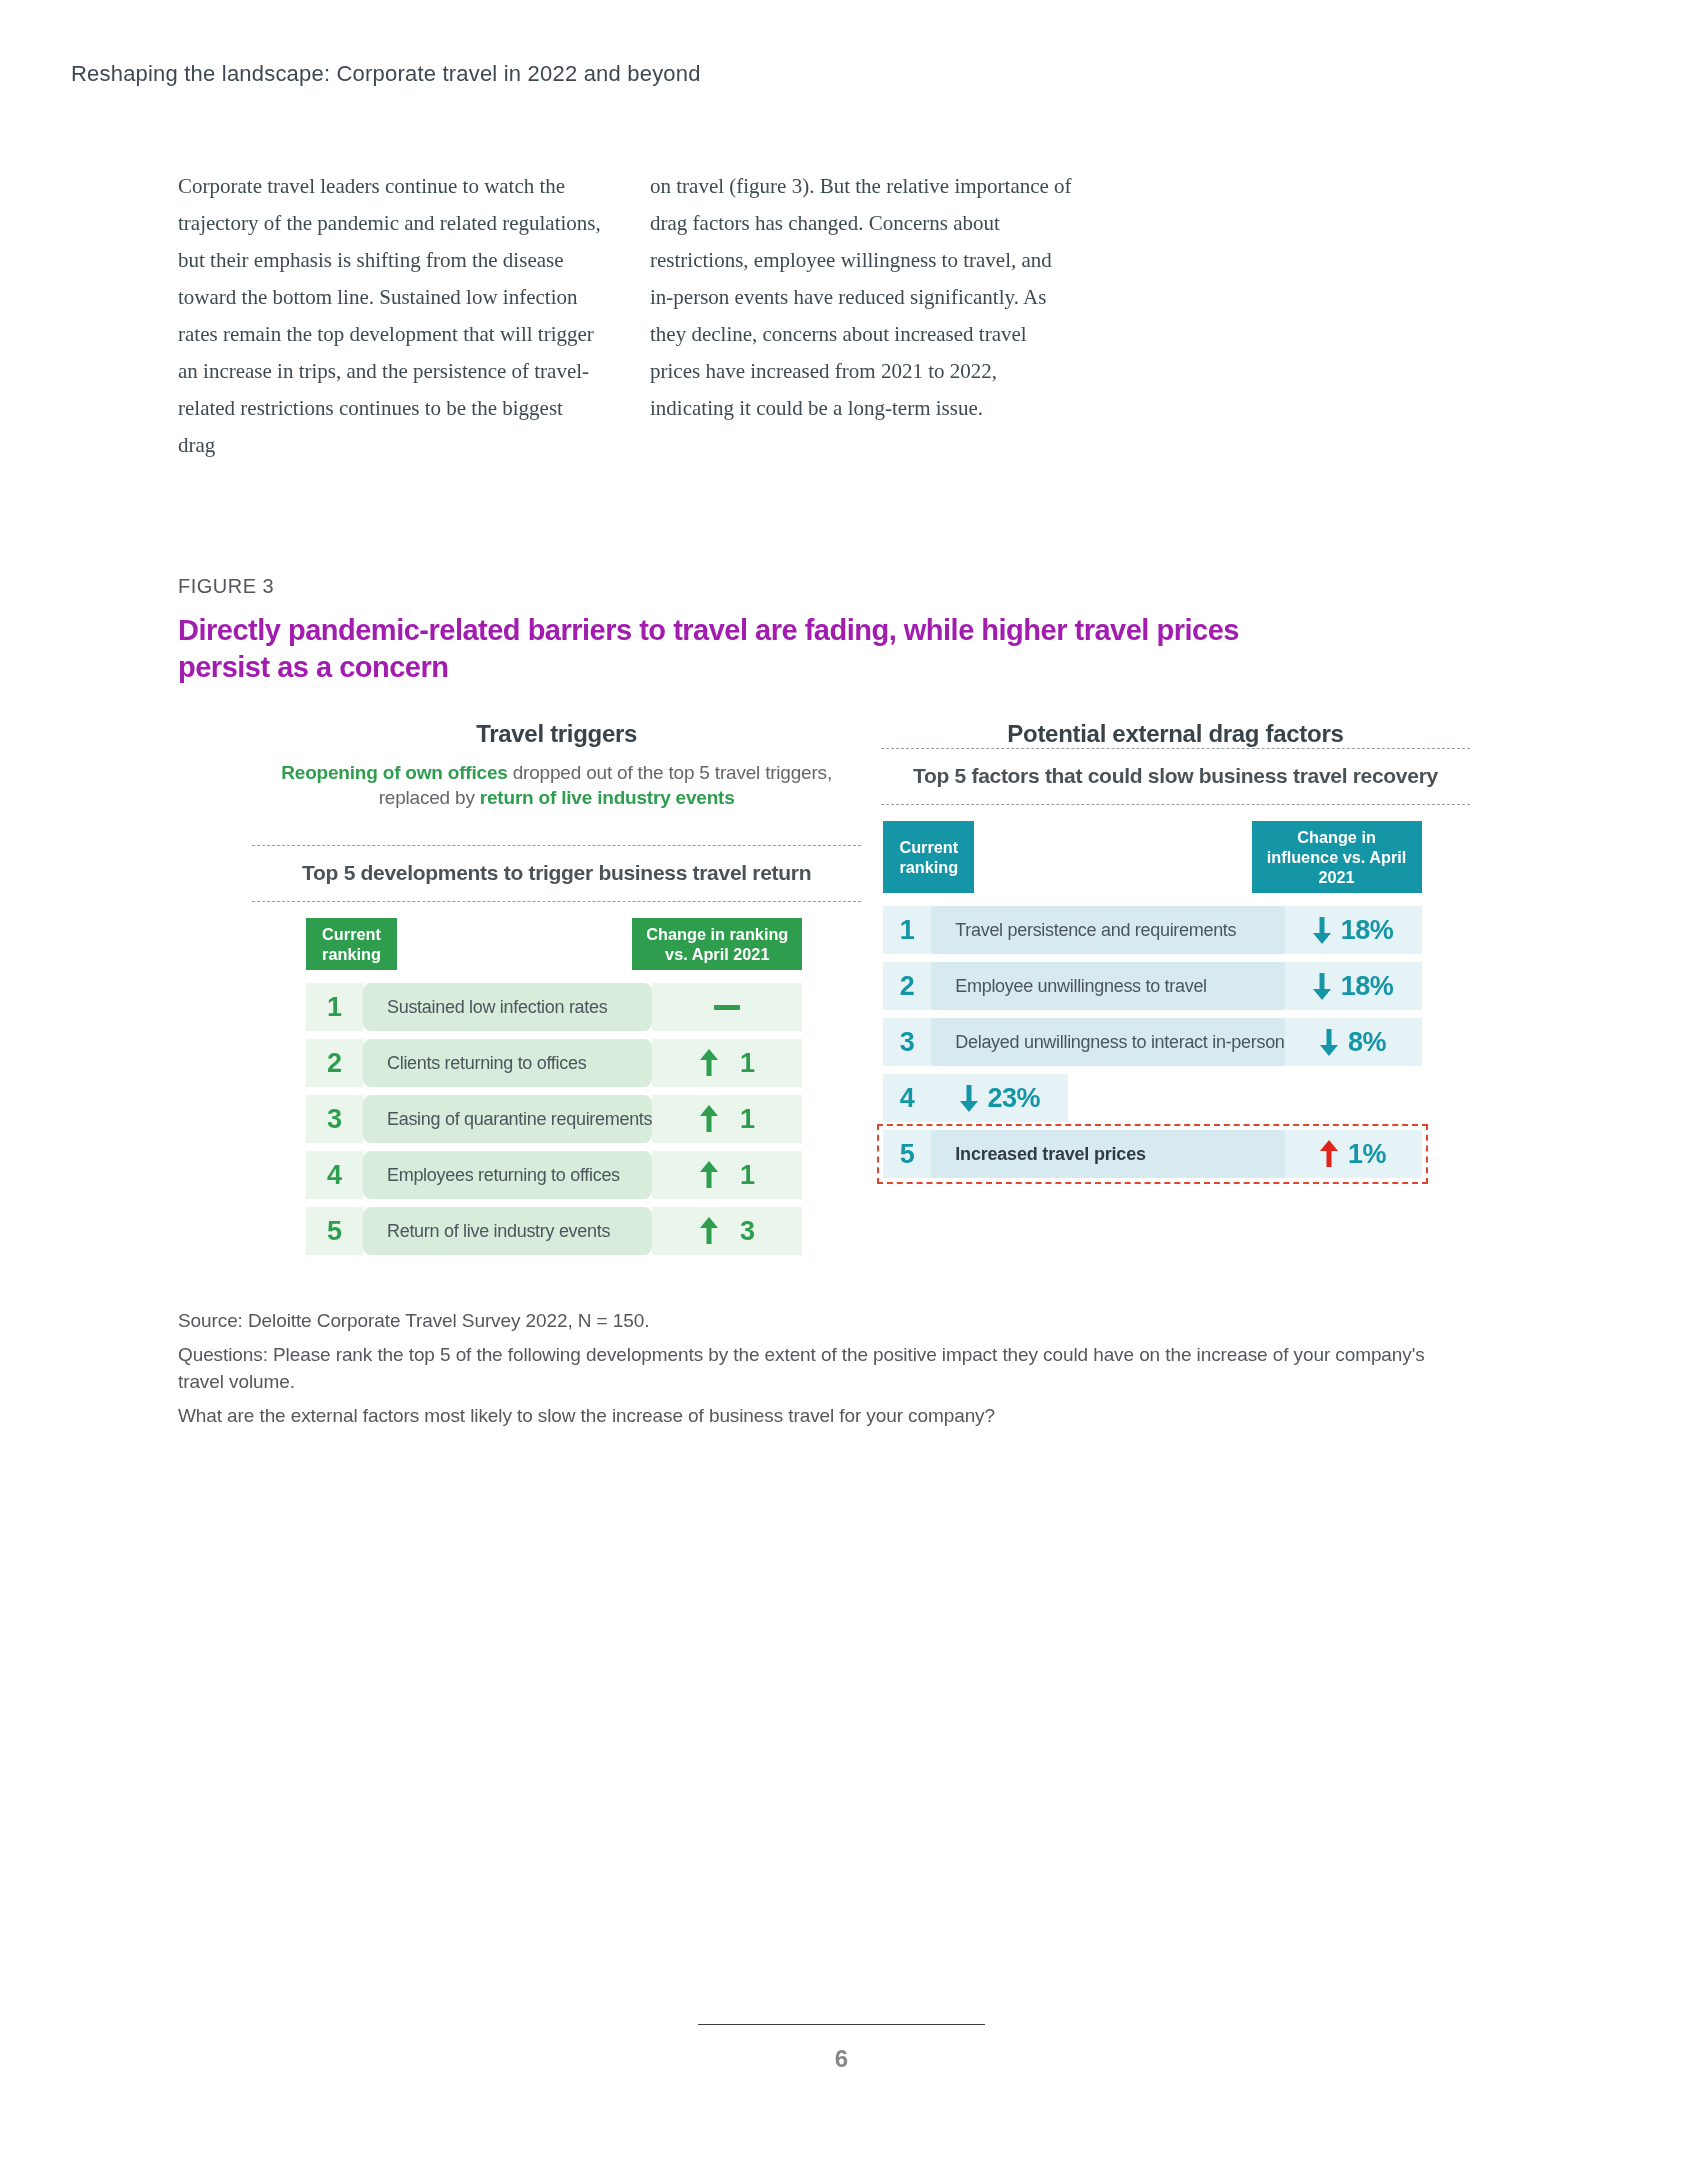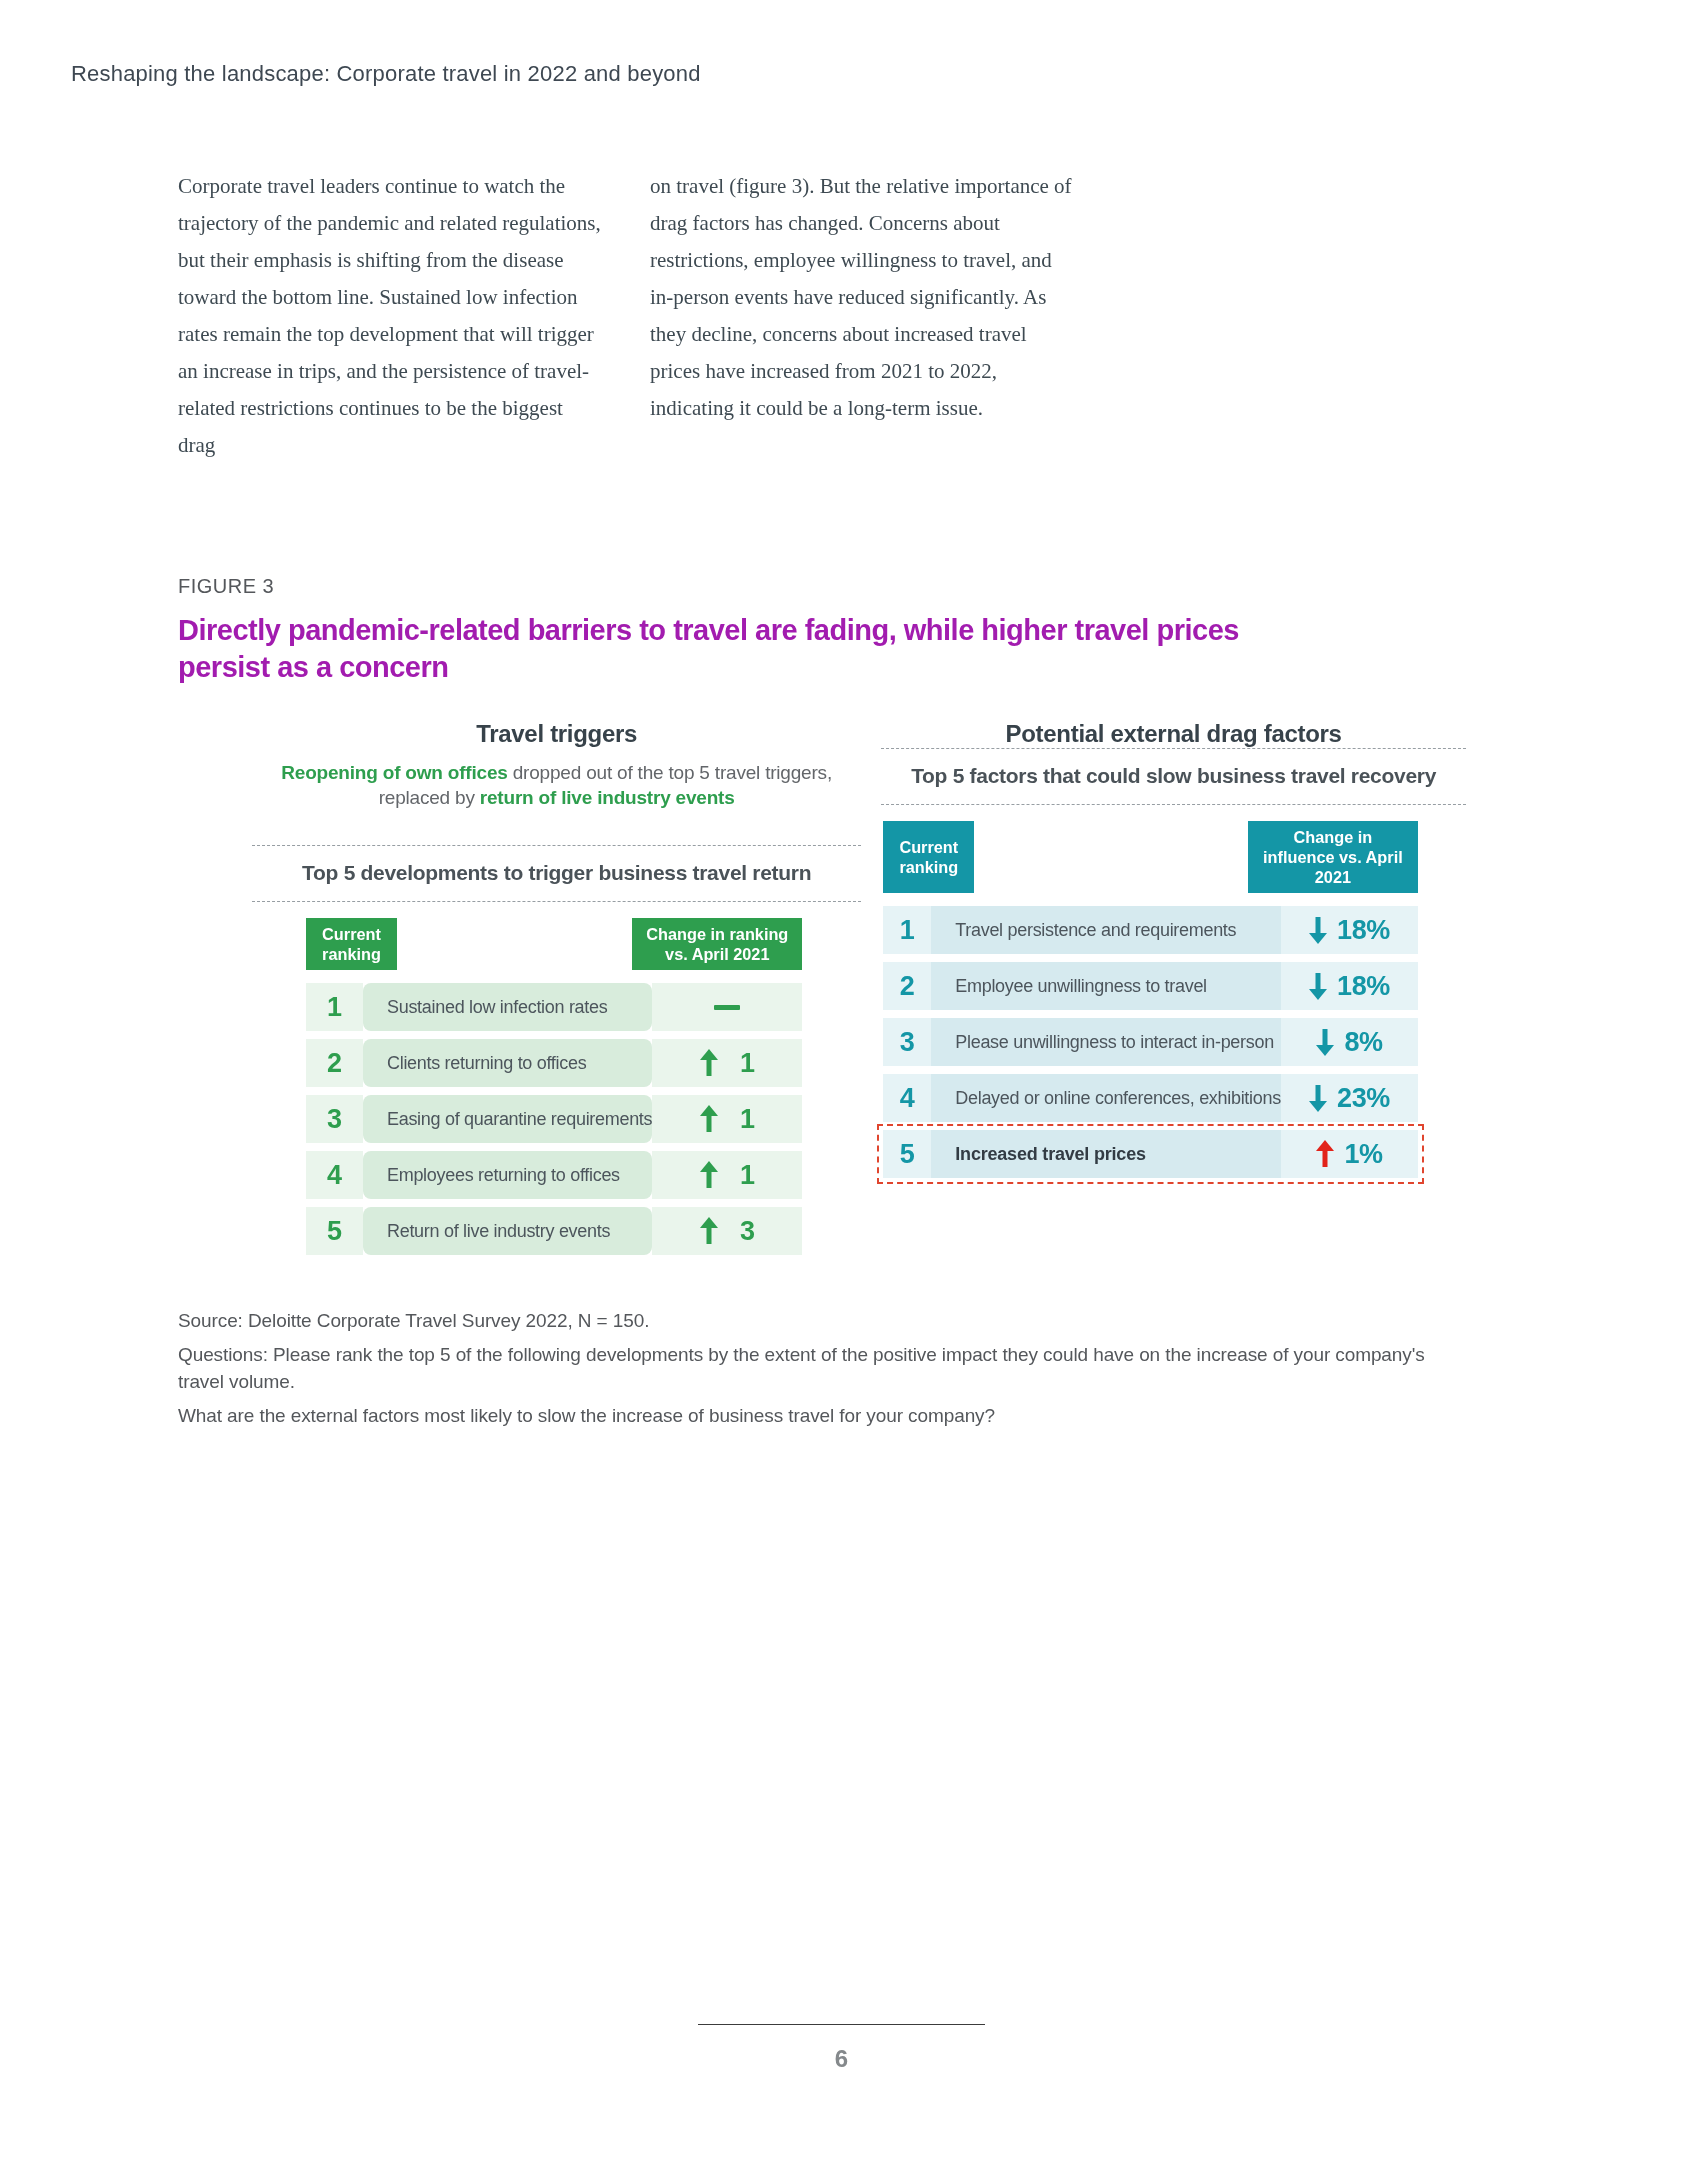--- a/index.html
+++ b/index.html
@@ -192,29 +192,28 @@
               <div class="trow">
                 <div class="cell rank">2</div>
                 <div class="cell label">Employee unwillingness to travel</div>
                 <div class="cell change">
                   <span class="arrow down"></span>
                   <span class="val">18%</span>
                 </div>
               </div>
               <div class="trow">
                 <div class="cell rank">3</div>
-                <div class="cell label">Please unwillingness to interact in-person</div>
+                <div class="cell label">Delayed unwillingness to interact in-person</div>
                 <div class="cell change">
                   <span class="arrow down"></span>
                   <span class="val">8%</span>
                 </div>
               </div>
               <div class="trow">
                 <div class="cell rank">4</div>
-                <div class="cell label">Delayed or online conferences, exhibitions</div>
                 <div class="cell change">
                   <span class="arrow down"></span>
                   <span class="val">23%</span>
                 </div>
               </div>
               <div class="trow highlight">
                 <div class="cell rank">5</div>
                 <div class="cell label bold">Increased travel prices</div>
                 <div class="cell change">
                   <span class="arrow up red"></span>

